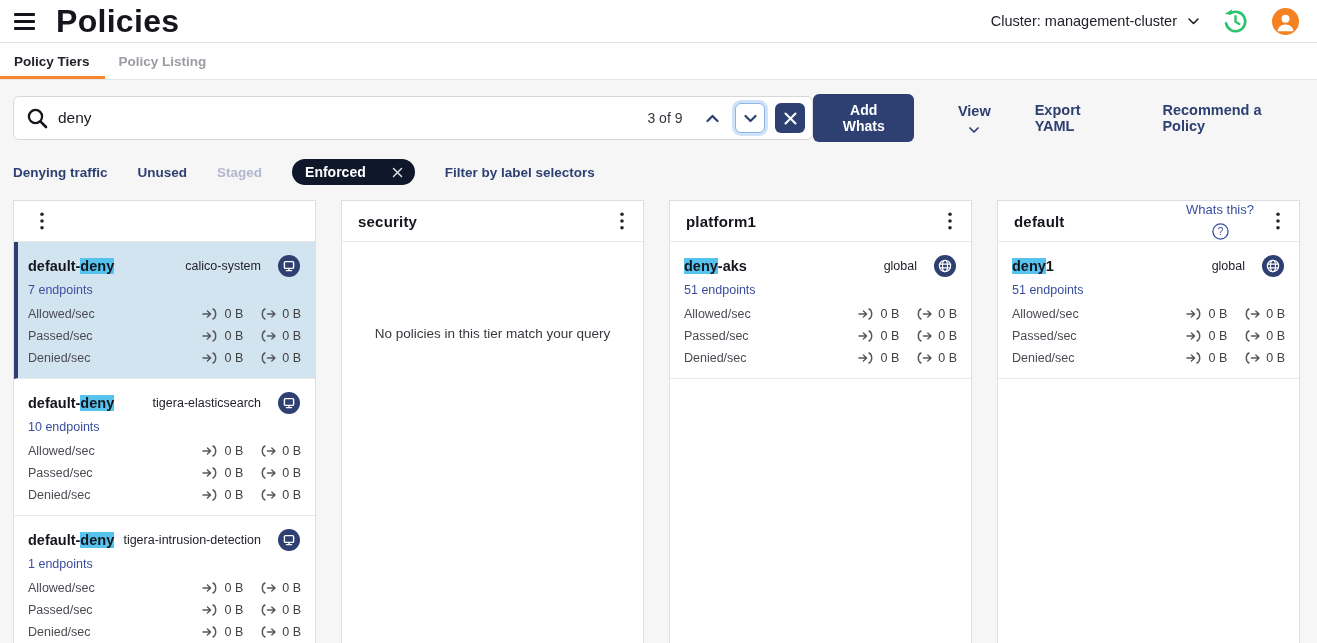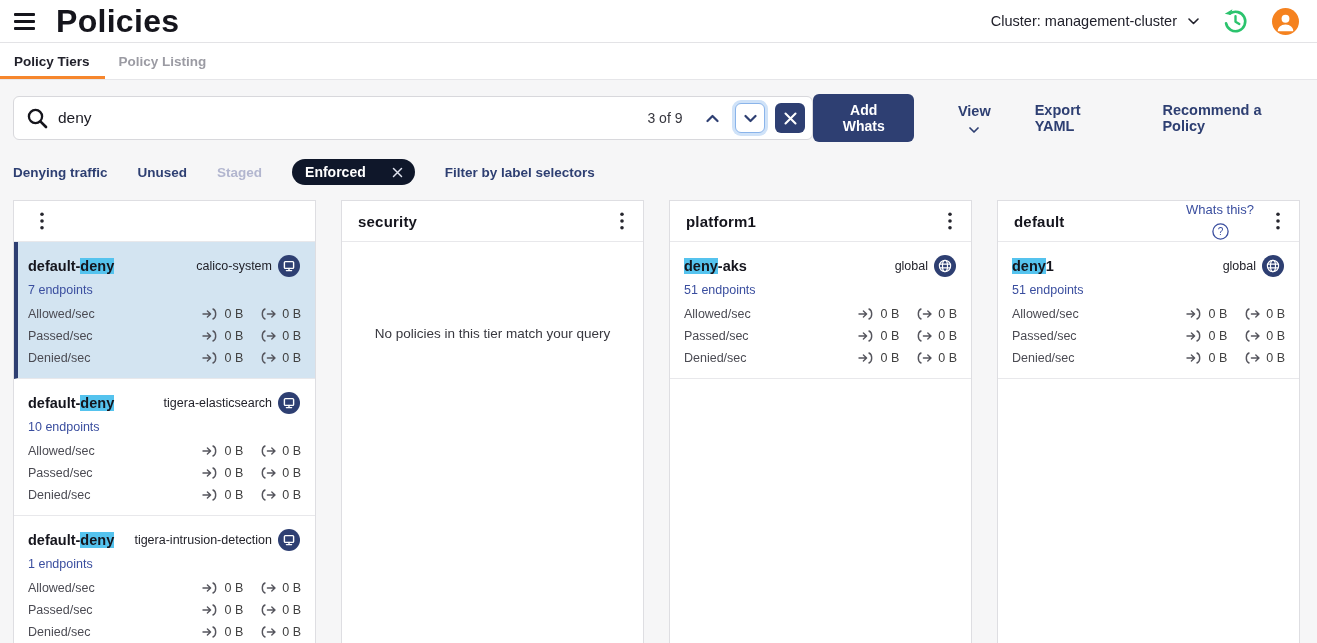--- a/index.html
+++ b/index.html
@@ -47,21 +47,21 @@
   .tier-col { width: 303px; min-width: 303px; background: #fff; border: 1px solid #dedee2; height: 475px; }
   .tier-header { height: 41px; display: flex; align-items: center; padding: 0 9px 0 16px; border-bottom: 1px solid #e8e8eb; }
   .tier-name { font-size: 15px; font-weight: bold; color: #15151d; flex: 1; letter-spacing: .2px; }
   .whats-this { color: #3a4e9f; font-size: 13px; display: flex; align-items: center; gap: 6px; margin-right: 12px; font-weight: normal; }
   .kebab { display: flex; width: 24px; height: 24px; align-items: center; justify-content: center; cursor: pointer; background: none; border: none; }
   .policy-card { padding: 12px 14px 13px; border-bottom: 1px solid #e8e8eb; cursor: pointer; }
   .policy-card.selected { background: #d3e4f1; border-left: 4px solid #2e3f72; padding-left: 10px; }
   .p-row1 { display: flex; align-items: center; min-height: 24px; }
   .p-name { font-size: 14.5px; font-weight: bold; color: #15151d; flex: 1; }
   .p-name .hl { background: #55c3ee; }
-  .p-scope { font-size: 12.5px; color: #22222a; display: flex; align-items: center; gap: 5px; }
+  .p-scope { font-size: 12.5px; color: #22222a; display: flex; align-items: center; gap: 16px; }
   .endpoints { font-size: 12.5px; color: #3a4e9f; display: inline-block; margin: 5px 0 2px; }
   .stat-row { display: flex; align-items: center; margin-top: 7px; font-size: 12.5px; color: #4b4b53; min-height: 15px; }
   .stat-label { flex: 1; }
   .stat-vals { display: flex; gap: 17px; }
   .stat-group { display: flex; align-items: center; gap: 6px; color: #404040; }
   .empty-msg { text-align: center; margin-top: 84px; font-size: 13.5px; color: #38383f; padding: 0 20px; }
 </style>
 </head>
 <body>
 

